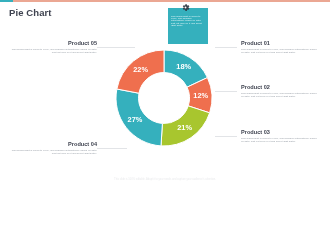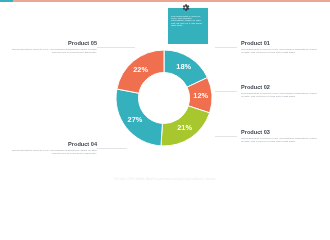--- a/index.html
+++ b/index.html
@@ -64,20 +64,21 @@
   }
 </style>
 </head>
 <body>
 
 <div class="slide">
 
   <div class="top-rule"></div>
   <div class="top-rule-teal"></div>
 
+  <div class="title">Pie Chart</div>
 
   <div class="leader" style="left:97px;top:47px;width:38px;"></div>
   <div class="leader" style="left:97px;top:148px;width:30px;"></div>
   <div class="leader" style="left:215px;top:47px;width:22px;"></div>
   <div class="leader" style="left:215px;top:91px;width:22px;"></div>
   <div class="leader" style="left:215px;top:136px;width:22px;"></div>
 
   <div class="callout">
     <div class="callout-text">This graph/chart is linked to excel, and changes automatically based on data. Just left click on it and select "Edit Data".</div>
   </div>

